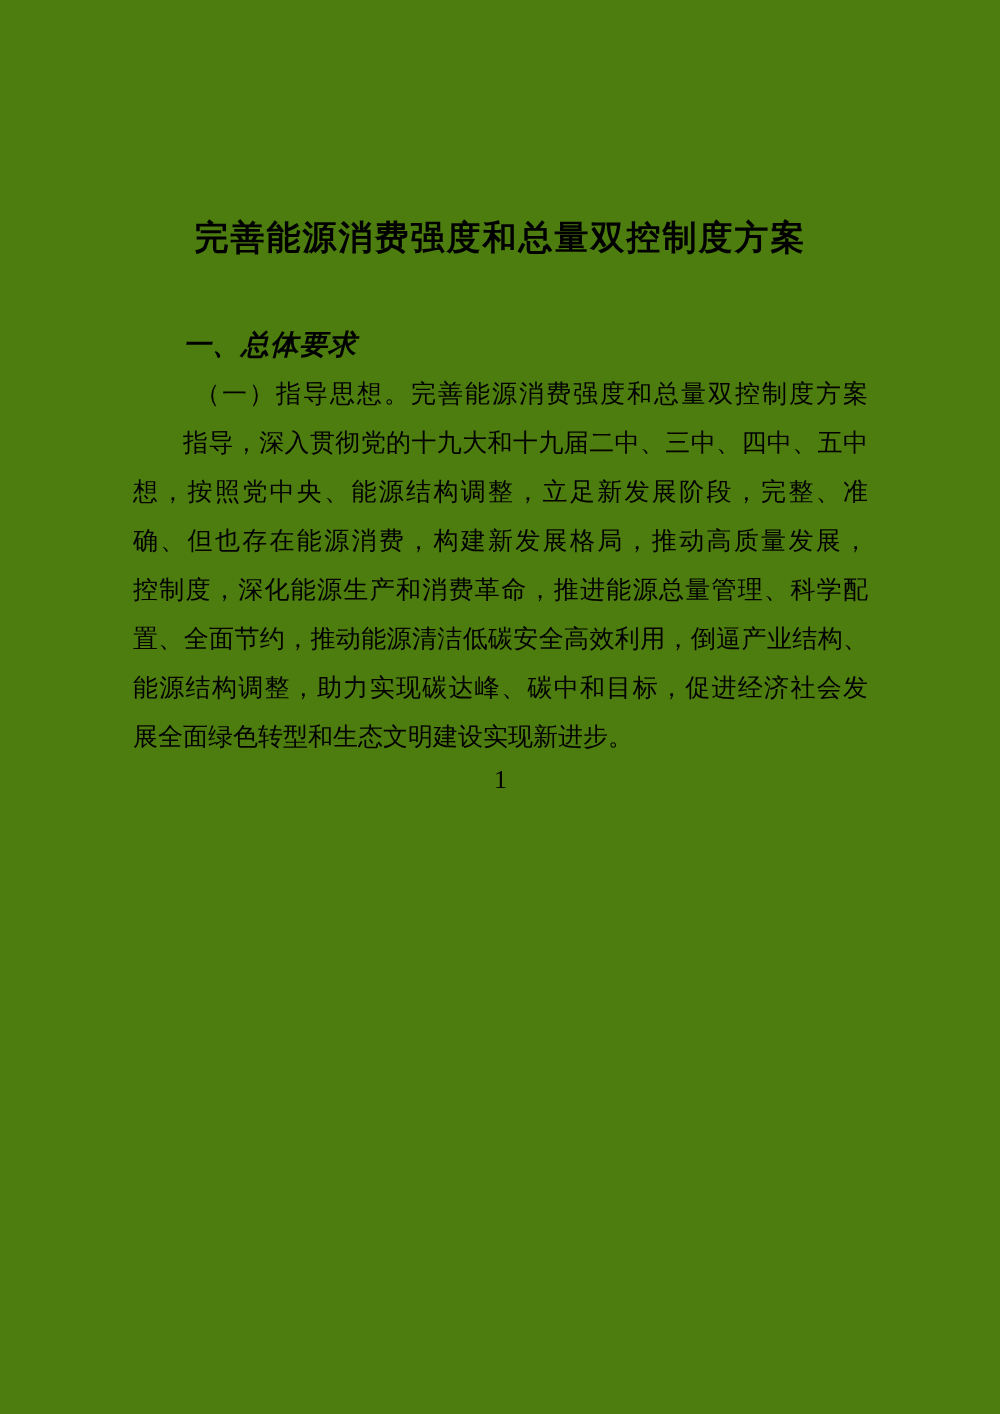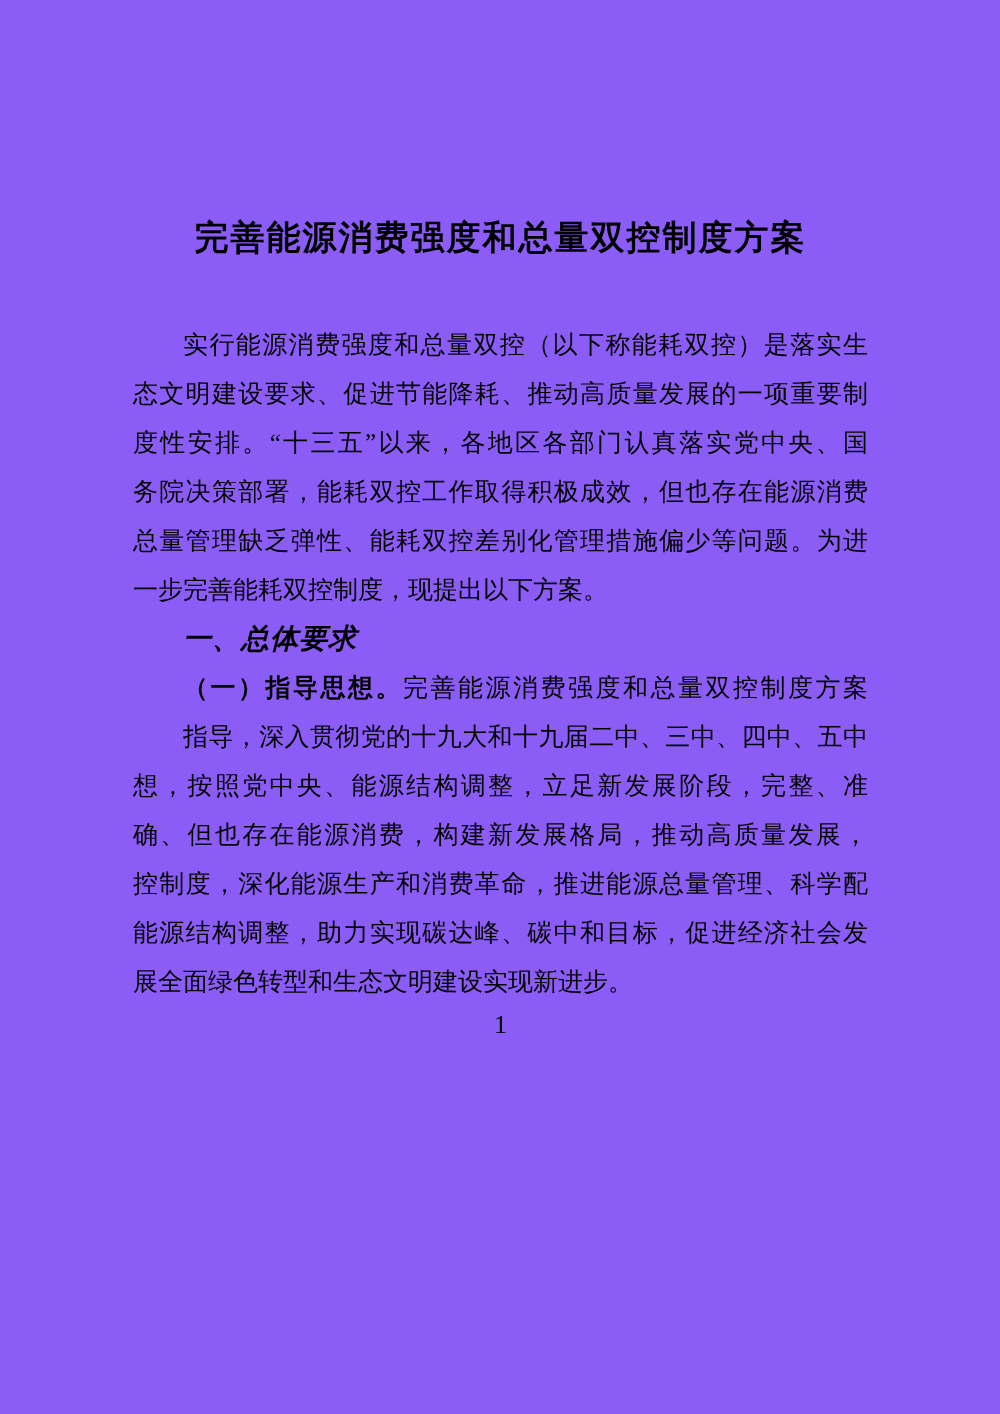--- a/index.html
+++ b/index.html
@@ -4,21 +4,21 @@
 <style>
   html, body {
     margin: 0;
     padding: 0;
     background: #ffffff;
   }
   .page {
     position: relative;
     width: 1000px;
     height: 1414px;
-    background: #8b5cf6;
+    background: #4d7c0f;
     color: #000000;
     font-family: "Liberation Serif", "DejaVu Serif", serif;
     box-sizing: border-box;
     padding: 216px 132px 0 133px;
     overflow: hidden;
   }
   .title {
     margin: 0;
     font-size: 34px;
     line-height: 44px;
@@ -51,56 +51,50 @@
     height: 49px;
     line-height: 49px;
     padding-left: 50px;
     font-size: 28px;
     font-weight: 700;
     font-family: "Liberation Sans", "DejaVu Sans", sans-serif;
     letter-spacing: 1px;
     font-style: italic;
   }
   .lead {
-    font-weight: 700;
+    font-weight: 400;
+    margin-left: 12px;
   }
   .pageno {
     margin-top: 5px;
     text-align: center;
     font-size: 26px;
     line-height: 28px;
   }
 </style>
 </head>
 <body>
 
 <div class="page">
 
   <h1 class="title">完善能源消费强度和总量双控制度方案</h1>
 
   <div class="body">
 
-    <div class="para">
-        <div class="line">实行能源消费强度和总量双控（以下称能耗双控）是落实生</div>
-        <div class="line">态文明建设要求、促进节能降耗、推动高质量发展的一项重要制</div>
-        <div class="line">度性安排。“十三五”以来，各地区各部门认真落实党中央、国</div>
-        <div class="line">务院决策部署，能耗双控工作取得积极成效，但也存在能源消费</div>
-        <div class="line">总量管理缺乏弹性、能耗双控差别化管理措施偏少等问题。为进</div>
-        <div class="line line--last">一步完善能耗双控制度，现提出以下方案。</div>
-      </div>
 
     <h2 class="section-heading">一、总体要求</h2>
 
     <div class="para para--no-auto-indent">
       <div class="line line--first"><span class="lead">（一）指导思想。</span><span>完善能源消费强度和总量双控制度方案</span></div>
       <div>
           <div class="line">指导，深入贯彻党的十九大和十九届二中、三中、四中、五中全</div>
           <div class="line">想，按照党中央、能源结构调整，立足新发展阶段，完整、准</div>
           <div class="line">确、但也存在能源消费，构建新发展格局，推动高质量发展，</div>
           <div class="line">控制度，深化能源生产和消费革命，推进能源总量管理、科学配</div>
+          <div class="line">置、全面节约，推动能源清洁低碳安全高效利用，倒逼产业结构、</div>
           <div class="line">能源结构调整，助力实现碳达峰、碳中和目标，促进经济社会发</div>
           <div class="line line--last">展全面绿色转型和生态文明建设实现新进步。</div>
         </div>
     </div>
 
   </div>
 
   <div class="pageno">1</div>
 
 </div>

